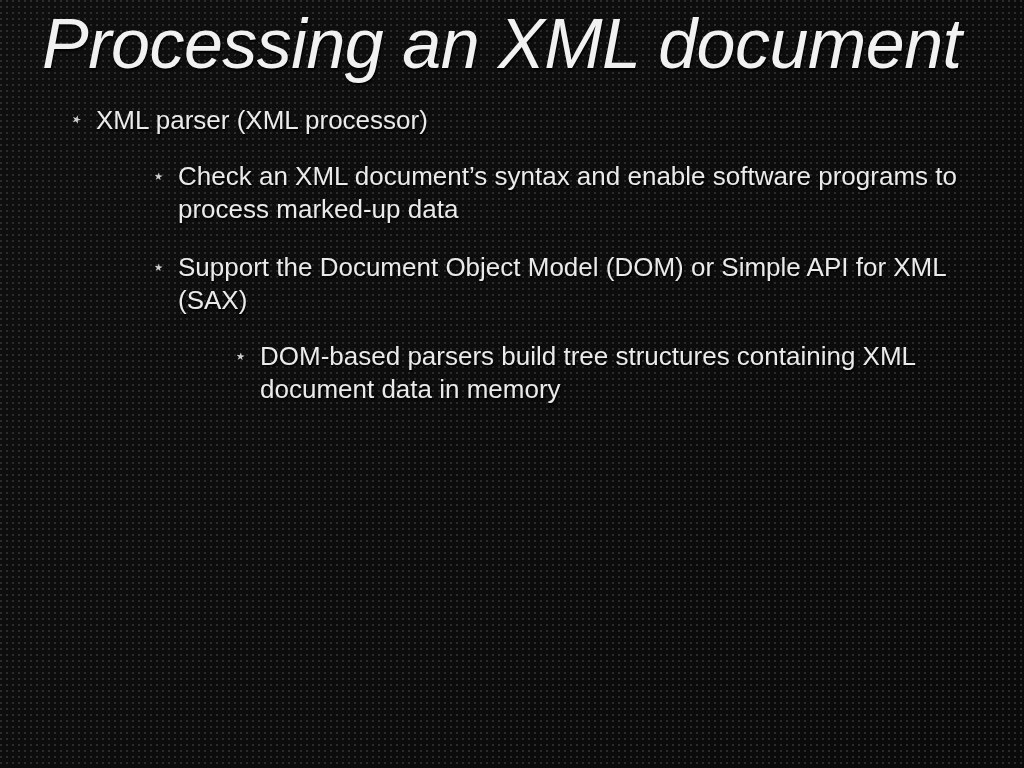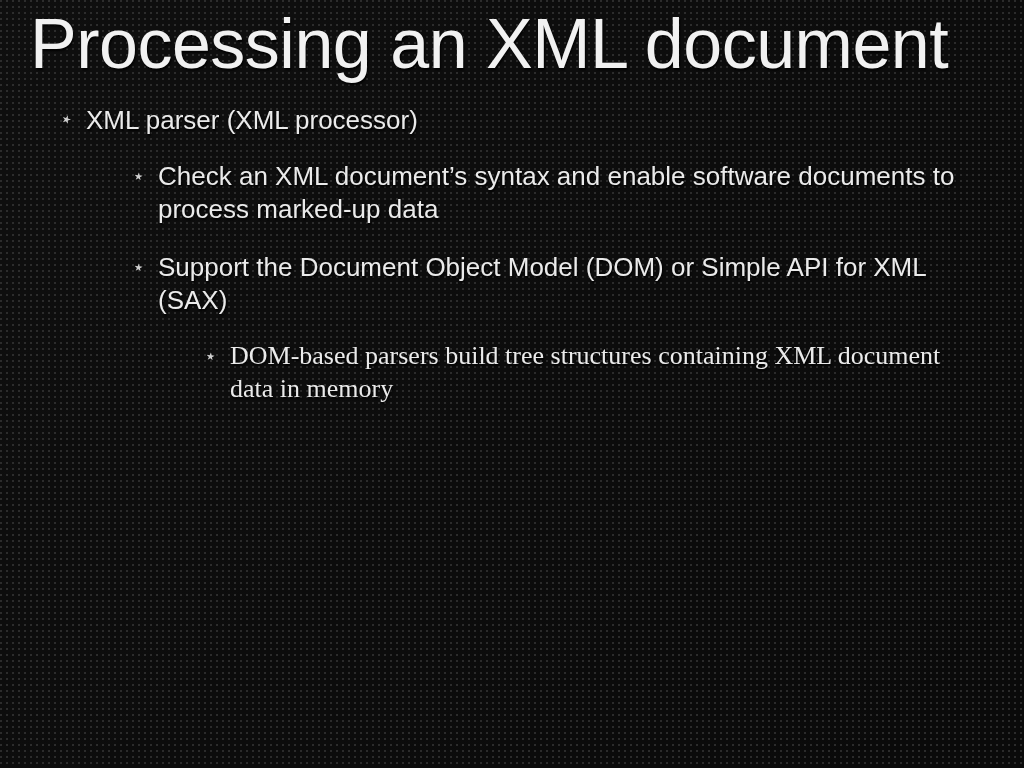--- a/index.html
+++ b/index.html
@@ -18,33 +18,34 @@
     background-repeat: repeat, no-repeat;
     font-family: Arial, Helvetica, sans-serif;
     color: #e6e6e6;
     box-sizing: border-box;
     padding: 8px 30px 20px 30px;
   }
   .title {
     font-size: 70px;
     font-weight: 400;
     color: #f1f1f1;
-    margin: 0 0 22px 0;
+    margin: 0 0 22px 12px;
     line-height: 1.05;
     letter-spacing: -0.5px;
     text-shadow: 1px 2px 2px rgba(0,0,0,0.9);
+    font-style: italic;
   }
   ul {
     list-style: none;
-    margin: 2px;
+    margin: 12px;
     padding: 0;
   }
   ul.lvl1 { padding-left: 30px; }
   ul.lvl2 { padding-left: 46px; margin-top: 24px; }
-  ul.lvl3 { padding-left: 46px; margin-top: 24px; font-family: Liberation Serif, serif; }
+  ul.lvl3 { padding-left: 46px; margin-top: 24px; }
   li {
     position: relative;
     font-size: 26px;
     line-height: 1.25;
     color: #eaeaea;
     margin-bottom: 26px;
     padding-left: 24px;
     text-shadow: 1px 2px 2px rgba(0,0,0,0.85);
   }
   li .bullet {
@@ -72,21 +73,21 @@
 
 <h1 class="title">Processing an XML document</h1>
 
 <ul class="lvl1">
   <li>
     <span class="bullet"></span>
     <span>XML parser (XML processor)</span>
     <ul class="lvl2">
       <li>
         <span class="bullet"></span>
-        <span>Check an XML document’s syntax and enable software documents to process marked-up data</span>
+        <span>Check an XML document’s syntax and enable software programs to process marked-up data</span>
       </li>
       <li>
         <span class="bullet"></span>
         <span>Support the Document Object Model (DOM) or Simple API for XML (SAX)</span>
         <ul class="lvl3">
           <li>
             <span class="bullet"></span>
             <span>DOM-based parsers build tree structures containing XML document data in memory</span>
           </li>
         </ul>

